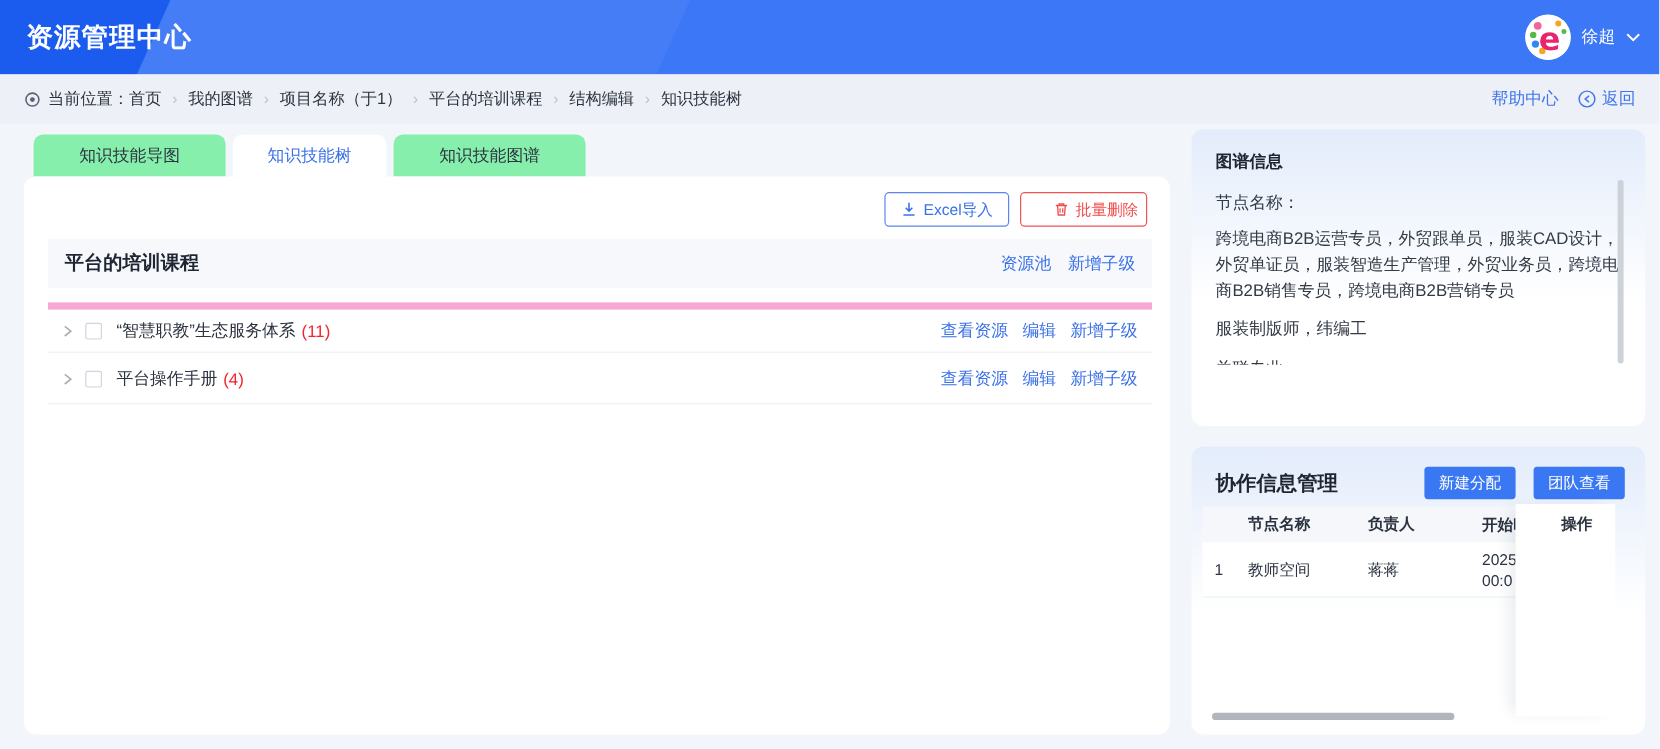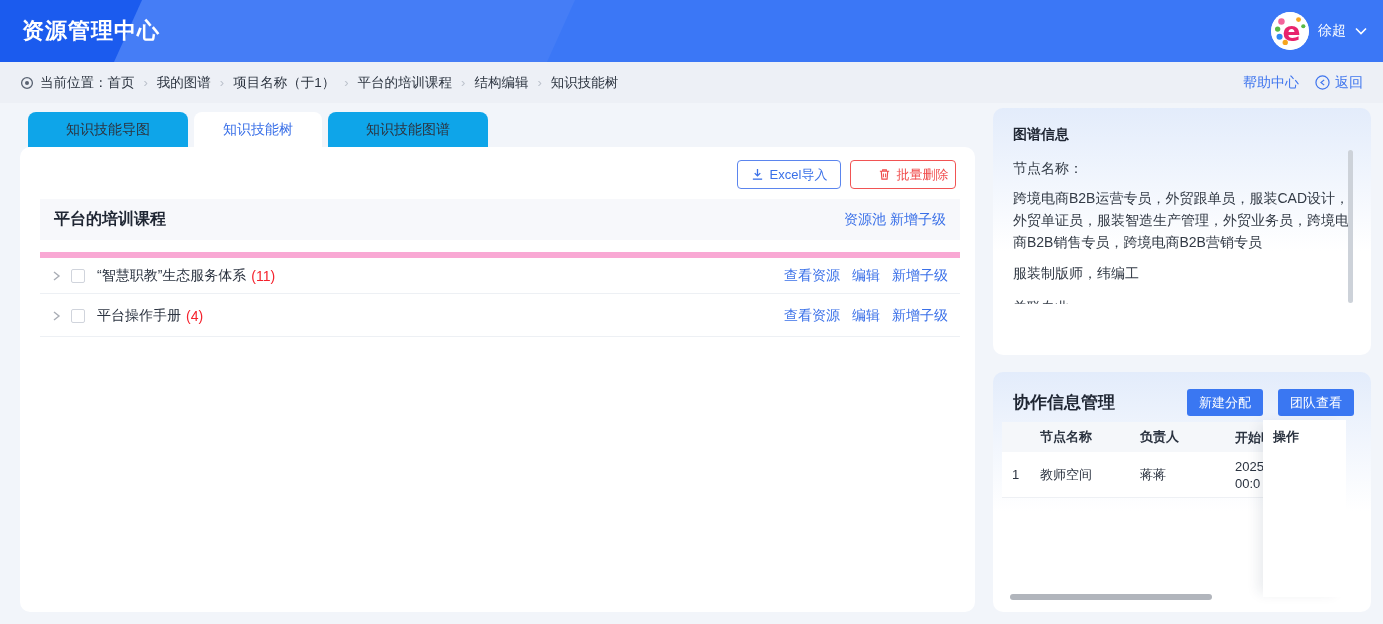--- a/index.html
+++ b/index.html
@@ -18,34 +18,34 @@
 
   
   .crumb-bar { position:absolute; left:0; top:62px; width:1383px; height:41px; background:#edf0f6; display:flex; align-items:center; padding:0 20px; font-size:13.5px; color:#2c3440; }
   .crumb-bar .loc-icon { margin-right:6px; display:flex; }
   .crumb-sep { color:#bcc2cc; margin:0 9px; font-size:13px; }
   .crumb-right { margin-left:auto; display:flex; align-items:center; gap:16px; }
   .crumb-right .help { color:#3f75ee; font-size:14px; cursor:pointer;margin-left:48px; }
   .back-link { display:flex; align-items:center; gap:5px; color:#3f75ee; font-size:14px; cursor:pointer; }
 
   
-  .tab { position:absolute; top:112px; height:35px; border-radius:8px 8px 0 0; display:flex; align-items:center; justify-content:center; font-size:14px; color:#2c3440; background:#0ea5e9; cursor:pointer; }
+  .tab { position:absolute; top:112px; height:35px; border-radius:8px 8px 0 0; display:flex; align-items:center; justify-content:center; font-size:14px; color:#2c3440; background:#86efac; cursor:pointer; }
   .tab.t1 { left:28px;  width:160px; }
   .tab.t2 { left:194px; width:128px; background:#fff; color:#3a70e8; }
   .tab.t3 { left:328px; width:160px; }
 
   
   .main-card { position:absolute; left:20px; top:147px; width:955px; height:465px; background:#fff; border-radius:10px; }
   .btn { display:flex; align-items:center; justify-content:center; gap:6px; font-size:13px; border-radius:4px; background:#fff; cursor:pointer; }
   .btn-excel { position:absolute; left:717px; top:13px; width:104px; height:29px; border:1px solid #5b85ee; color:#3a70e8; }
   .btn-del   { position:absolute; left:830px; top:13px; width:106px; height:29px; border:1px solid #f15353; color:#f04b4b;padding-left:20px; }
 
   .section-hd { position:absolute; left:20px; top:52px; width:920px; height:41px; background:#f7f8fb; display:flex; align-items:center; padding:0 14px; }
   .section-hd .sec-title { font-size:16px; font-weight:bold; color:#1f2633; }
-  .sec-links { margin-left:auto; display:flex; gap:4px; }
+  .sec-links { margin-left:auto; display:flex; gap:14px; }
   .blue-link { color:#3a70e8; font-size:14px; cursor:pointer; }
 
   .tree-row { position:absolute; left:20px; width:920px; height:42px; display:flex; align-items:center; padding:0 12px; border-bottom:1px solid #edf0f4; }
   .tree-row.r1 { top:105px; border-top:6px solid #f9a8d4;align-items:center; }
   .tree-row.r2 { top:148px; }
   .tree-row .chev { display:flex; flex:none; margin-right:10px; cursor:pointer; }
   .cbox { width:14px; height:14px; border:1px solid #d0d4dc; border-radius:2px; background:#fff; margin-right:12px; flex:none; cursor:pointer; }
   .node-label { font-size:14px; color:#2b3340; }
   .node-count { font-size:14px; color:#f5222d; margin-left:5px; }
   .row-actions { margin-left:auto; display:flex; gap:12px; }
@@ -65,21 +65,21 @@
   .collab-btns { margin-left:auto; display:flex; gap:15px; }
   .btn-solid { width:76px; height:27px; background:#3a77f2; color:#fff; font-size:13px; border-radius:3px; display:flex; align-items:center; justify-content:center; cursor:pointer; }
 
   .ctable { position:absolute; left:9px; top:50px; width:344px; height:177px; }
   .t-head { width:261px; height:30px; background:#f5f7fa; display:flex; align-items:center; font-size:13px; font-weight:bold; color:#2b3340; }
   .t-row  { width:261px; height:46px; background:#fff; display:flex; align-items:center; font-size:13px; color:#2b3340; border-bottom:1px solid #eef0f4; }
   .c-idx { width:38px; padding-left:10px; flex:none; }
   .c-node{ width:100px; flex:none; }
   .c-own { width:95px; flex:none; }
   .c-start{ width:28px; flex:none; overflow:hidden; white-space:nowrap; line-height:17px; }
-  .fixed-col { position:absolute; left:261px; top:-2px; width:83px; height:177px; background:#fff; box-shadow:-8px 0 12px -4px rgba(31,45,75,.10); }
+  .fixed-col { position:absolute; left:261px; top:-2px; width:83px; height:177px; background:#fff; box-shadow:-8px 0 12px -4px rgba(31,45,75,.10);padding-left:28px; }
   .fixed-col .fc-head { height:32px; line-height:34px; padding-left:10px; font-size:13px; font-weight:bold; color:#2b3340; }
   .h-scroll { position:absolute; left:17px; top:222px; width:202px; height:6px; background:#b1b5bc; border-radius:3px; cursor:pointer; }
 </style>
 </head>
 <body>
 
 <div id="app">
 
   <div class="app-header">
     <div class="hdr-dark"></div>

